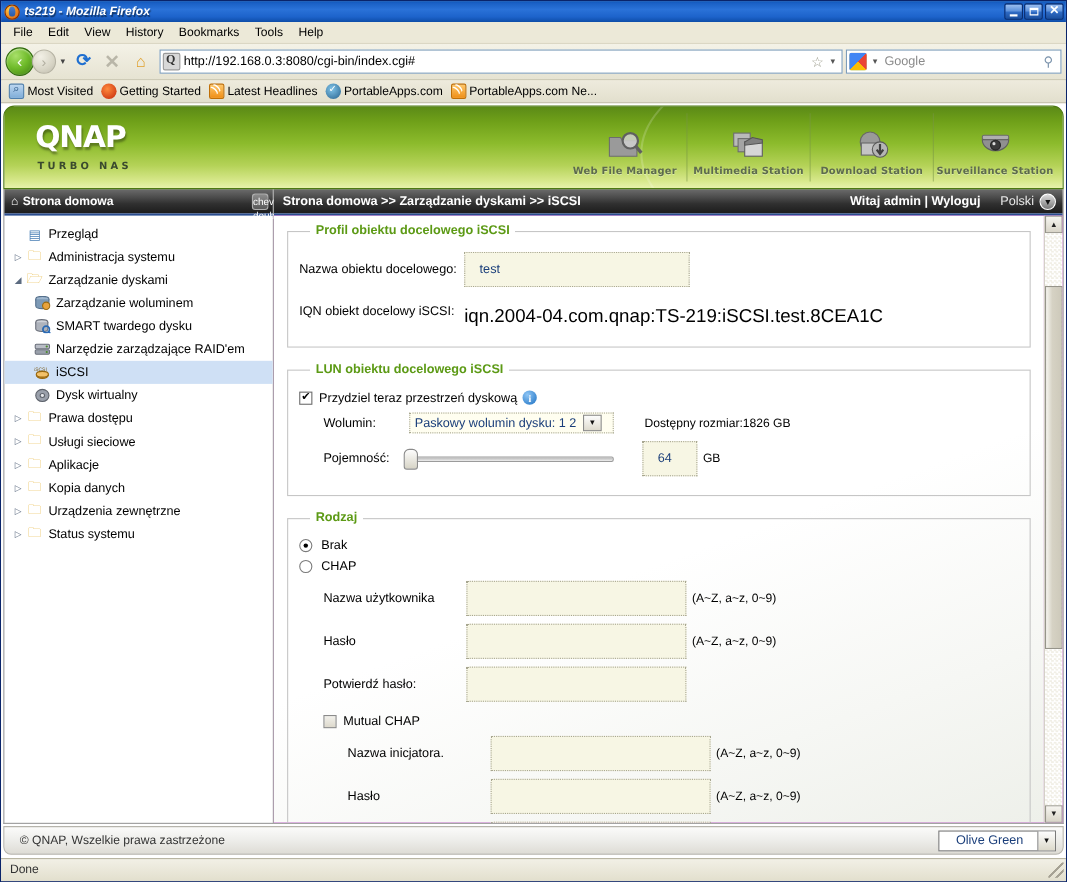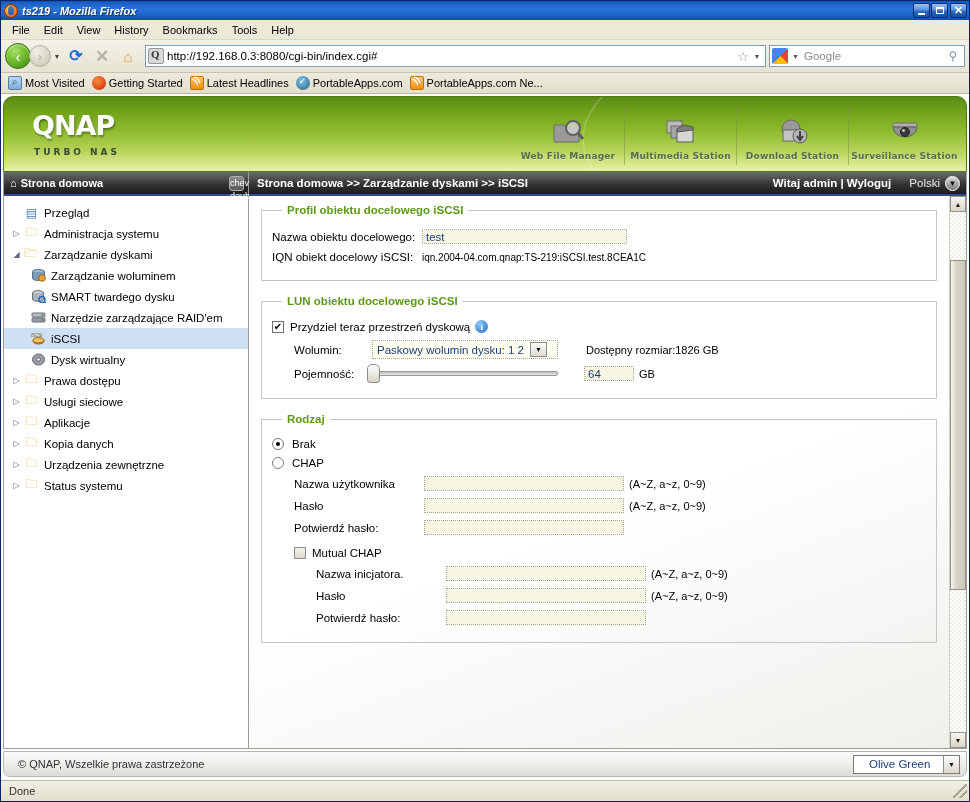--- a/index.html
+++ b/index.html
@@ -357,29 +357,29 @@
   fieldset.box > legend {
     font-size: 11.5px; font-weight: bold; color: #5c9a15;
     padding: 0 5px; margin-left: 10px;
   }
   .frow { display: flex; align-items: center; margin: 7px 0; font-size: 11.5px; color: #000; }
   .flabel { white-space: nowrap; }
   .flabel.w150 { width: 150px; flex: 0 0 150px; }
   .flabel.w130 { width: 130px; flex: 0 0 130px; }
 
   .txtin {
-    height: 15px; border: 1px dotted #a7a690;
+    height: 32px; border: 1px dotted #a7a690;
     background: #f7f6e4; color: #1a3e7a;
-    font-size: 11.5px; padding: 0 3px;
+    font-size: 11.5px; padding: 0 13px;
     display: flex; align-items: center;
     font-family: "Liberation Sans", sans-serif;
   }
   .txtin.blank { background: #f7f6e4; }
 
-  .plain { font-size: 10px; color: #000; }
+  .plain { font-size: 17px; color: #000; margin-top: 10px; }
 
   .cbox {
     width: 12px; height: 12px; flex: 0 0 12px;
     border: 1px solid #6d6d6d; background: #fff;
     display: flex; align-items: center; justify-content: center;
     font-size: 10px; color: #000; line-height: 1;
     margin-right: 6px;
   }
   .cbox.off { background: linear-gradient(to bottom,#f2f1ec,#ddd9cc); border-color:#8b8b8b; }
   .radio {

